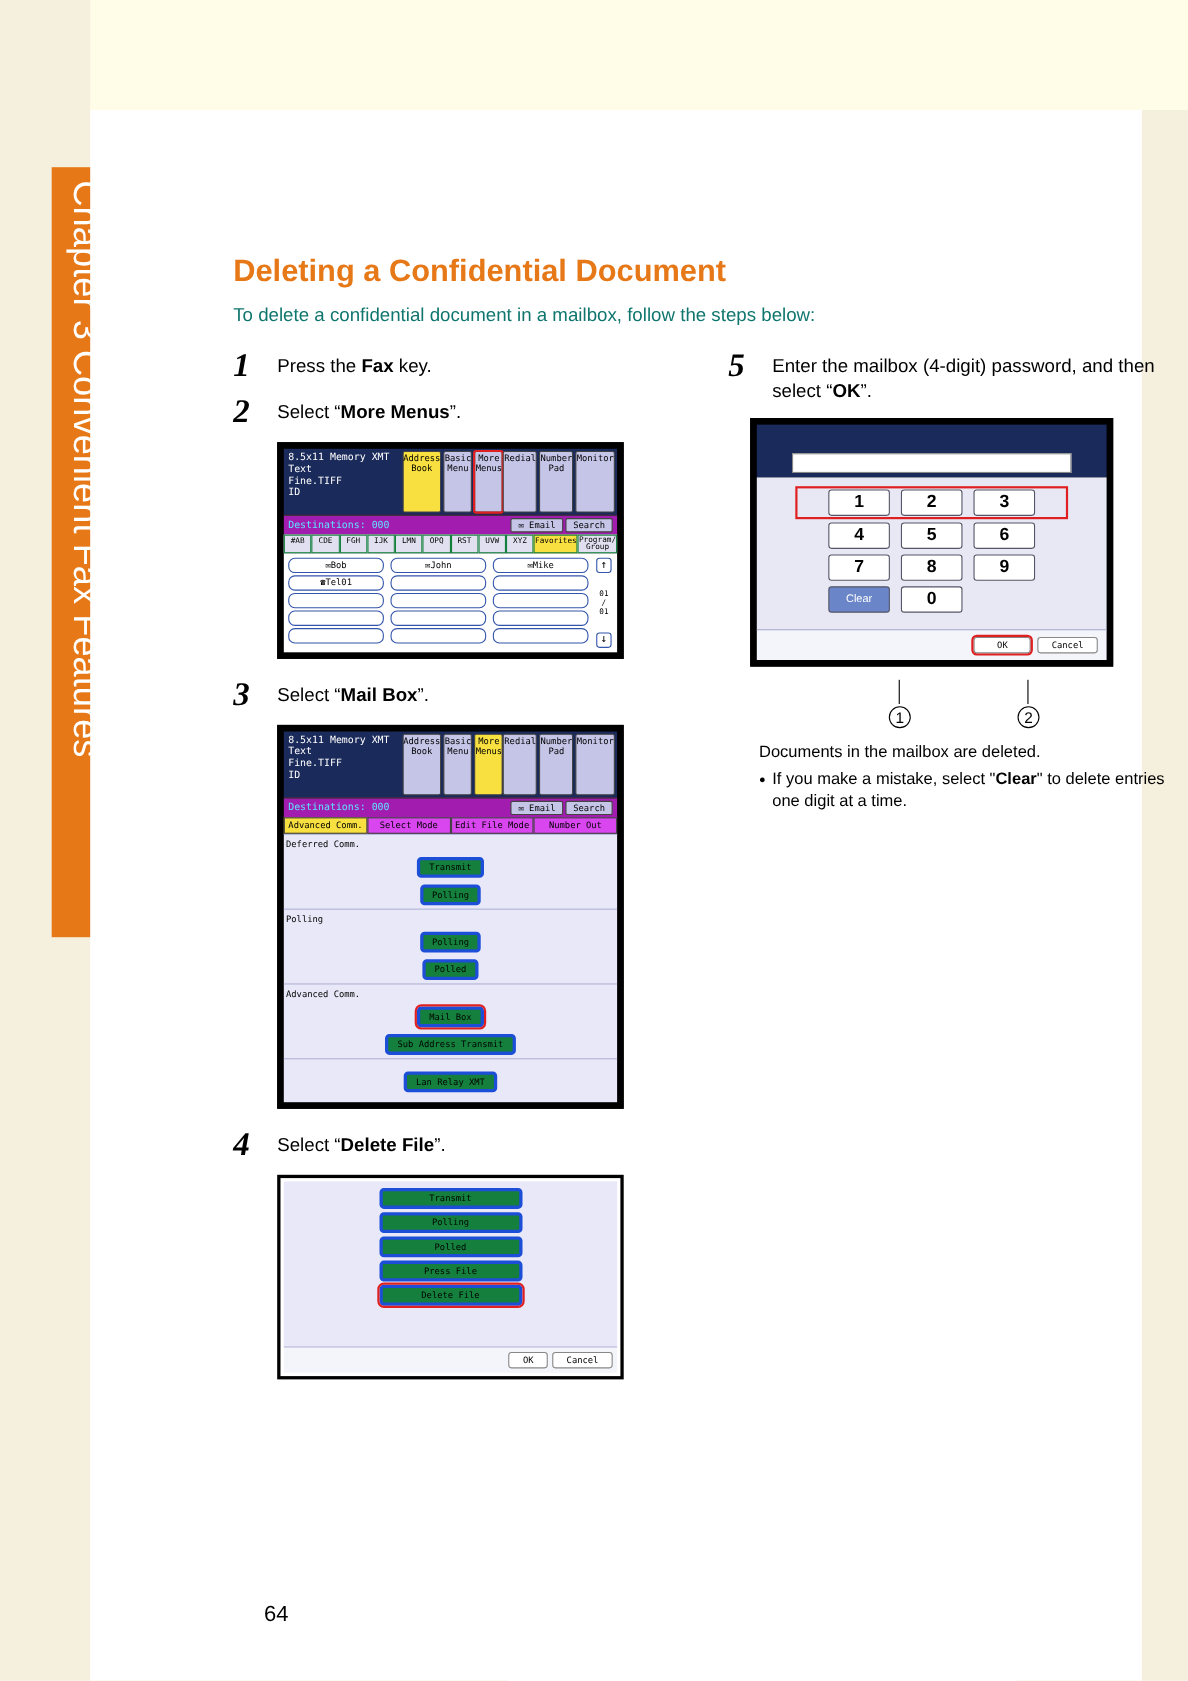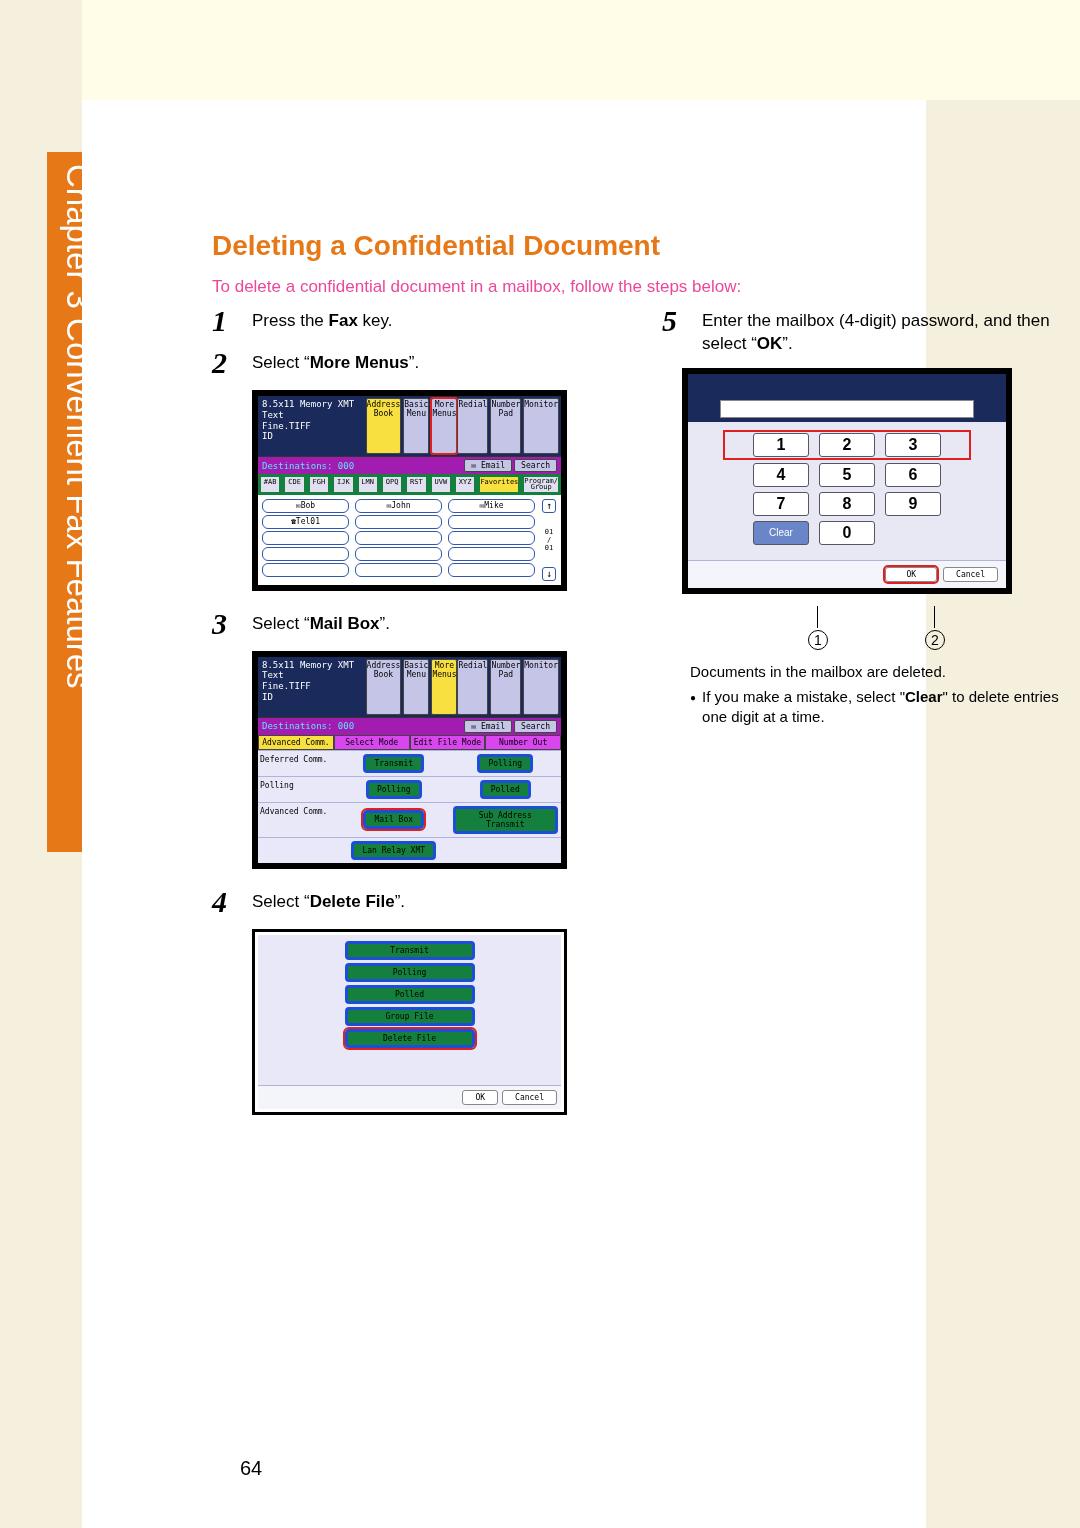--- a/index.html
+++ b/index.html
@@ -1,54 +1,54 @@
 <!DOCTYPE html>
 <html><head>
 <meta charset="utf-8">
 <style>
   * { box-sizing: border-box; margin: 0; padding: 0; }
   body { font-family: Arial, Helvetica, sans-serif; width: 1080px; height: 1528px; background: #f5efdd; position: relative; }
   .page-bg { position: absolute; left: 82px; top: 0; width: 998px; height: 100px; background: #fffce8; }
-  .page { position: absolute; left: 82px; top: 100px; width: 844px; height: 1428px; background: #fff; }
+  .page { position: absolute; left: 82px; top: 100px; width: 956px; height: 1428px; background: #fff; }
   .side-tab { position: absolute; left: 47px; top: 152px; width: 50px; height: 700px; background: #e77817; color: #fff; font-size: 33px; writing-mode: vertical-rl; text-orientation: mixed; padding-top: 12px; text-align: left; font-family: "Trebuchet MS", Arial; }
   .content { position: absolute; left: 130px; top: 130px; width: 860px; }
   h2 { color: #e77817; font-size: 28px; font-weight: bold; margin-bottom: 14px; }
-  .intro { font-size: 17px; color: #ec4899; margin-bottom: 8px; line-height: 1.3; }
+  .intro { font-size: 17px; color: #0f766e; margin-bottom: 20px; line-height: 1.3; }
   .cols { display: flex; gap: 50px; }
   .col-l { width: 400px; }
   .col-r { width: 400px; }
   .step { display: flex; gap: 14px; margin-bottom: 12px; align-items: flex-start; }
   .step-num { font-family: "Bookman Old Style", Georgia, serif; font-style: italic; font-weight: bold; font-size: 30px; line-height: 1; width: 26px; flex-shrink: 0; }
   .step-text { font-size: 17px; line-height: 1.35; margin-top: 4px; }
   .screen { border: 3px solid #000; background: #000; margin: 8px 0 18px 40px; padding: 3px; font-family: monospace; font-size: 9px; position: relative; }
   
   .s2 { width: 315px; }
   .s2-top { background: #1a2a5a; color: #fff; display: flex; height: 60px; }
   .s2-top-l { flex: 1; padding: 3px 4px; font-size: 9px; line-height: 1.2; }
   .s2-top-r { flex: 1.2; display: flex; justify-content: space-around; padding: 2px; }
   .btn-row { display: flex; gap: 2px; }
   .mini-btn { flex: 1; background: #c5c5e8; color: #000; border: 1px solid #444; border-radius: 2px; text-align: center; font-size: 8px; padding: 1px 0; }
   .mini-btn.yellow { background: #f8e040; }
   .mini-btn.hl { outline: 2px solid #e02020; outline-offset: -1px; }
   .s2-dest { background: #a21caf; color: #60e0ff; font-size: 9px; padding: 2px 4px; border-top: 1px solid #333; }
   .alpha-row { display: flex; background: #e8e8f8; }
-  .alpha { flex: 1; border: 3px solid #15803d; text-align: center; font-size: 7px; background: #e0e0f0; padding: 1px 0; }
+  .alpha { flex: 1; border: 1px solid #15803d; text-align: center; font-size: 7px; background: #e0e0f0; padding: 1px 0; }
   .alpha.yellow { background: #f8e040; text-align: center; }
   .listarea { display: flex; padding: 4px; gap: 6px; background: #fff; height: 90px; }
   .listcol { flex: 1; display: flex; flex-direction: column; gap: 2px; }
   .card { border: 1px solid #3355aa; border-radius: 6px; height: 14px; font-size: 8px; display: flex; align-items: center; justify-content: center; background: #fff; }
   .scroll { width: 16px; display: flex; flex-direction: column; justify-content: space-between; align-items: center; font-size: 10px; }
   .scroll .arr { border: 1px solid #3355aa; border-radius: 3px; width: 14px; height: 14px; display: flex; align-items: center; justify-content: center; }
   
   .s3 { width: 315px; }
   .tabrow { display: flex; }
   .tabrow .tab { flex: 1; background: #d946ef; color: #000; border: 1px solid #444; text-align: center; font-size: 8px; padding: 2px 0; }
   .tabrow .tab.yellow { background: #f8e040; }
   .grid3 { background: #e8e8f8; }
-  .grow { display: flex; border-top: 1px solid #b0b4d8; }
+  .grow { display: flex; border-top: 1px solid #b0b4d8; flex-direction: column; }
   .glab { width: 80px; font-size: 8px; padding: 4px 2px; }
   .gcell { flex: 1; display: flex; align-items: center; justify-content: center; padding: 3px; }
   .gbtn { border: 3px solid #1d4ed8; border-radius: 4px; background: #15803d; font-size: 8px; padding: 2px 8px; text-align: center; }
   .gbtn.hl { outline: 2px solid #e02020; }
   
   .s4 { width: 315px; background: #fff; }
   .s4-body { background: #e8e8f8; padding: 6px 0 0 0; min-height: 150px; display: flex; flex-direction: column; align-items: center; gap: 3px; }
   .s4-body .gbtn { width: 130px; }
   .bot-bar { display: flex; justify-content: flex-end; gap: 4px; padding: 4px; background: #f4f4fb; border-top: 1px solid #b0b4d8; }
   .ok-btn { background: #fff; border: 1px solid #888; border-radius: 3px; font-size: 8px; padding: 2px 12px; }
@@ -249,21 +249,21 @@
         <div class="step">
           <div class="step-num">4</div>
           <div class="step-text"><span>Select “</span><b>Delete File</b><span>”.</span></div>
         </div>
 
         <div class="screen s4">
           <div class="s4-body">
             <div class="gbtn">Transmit</div>
             <div class="gbtn">Polling</div>
             <div class="gbtn">Polled</div>
-            <div class="gbtn">Group File</div>
+            <div class="gbtn">Press File</div>
             <div class="gbtn hl">Delete File</div>
           </div>
           <div class="bot-bar">
             <div class="ok-btn">OK</div>
             <div class="ok-btn">Cancel</div>
           </div>
         </div>
       </div>
 
       <div class="col-r">

